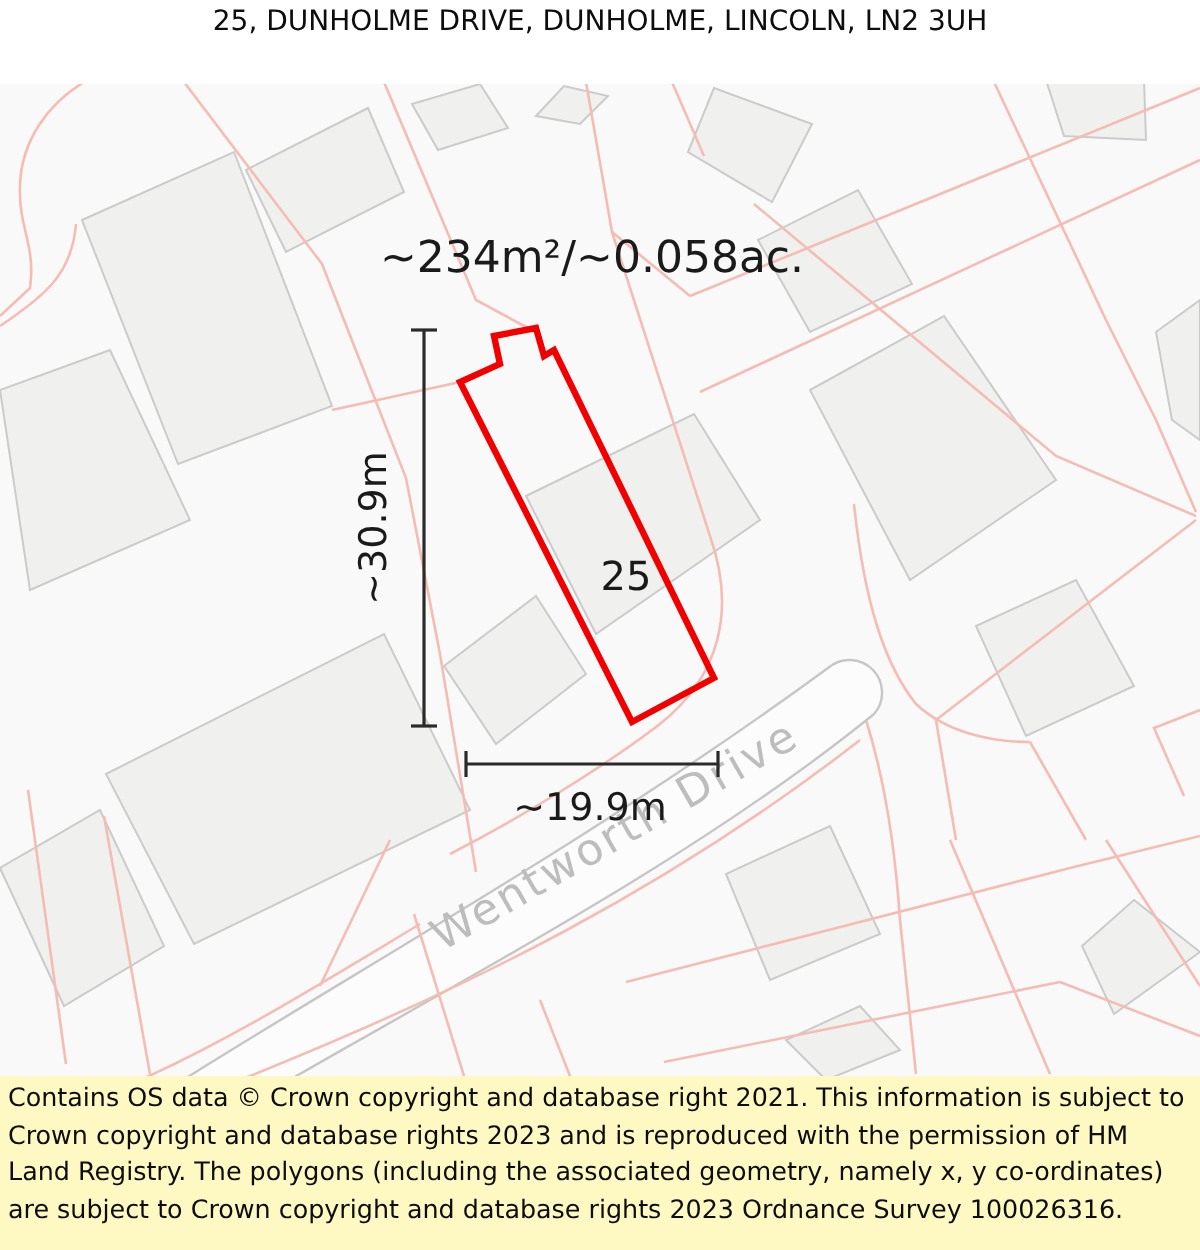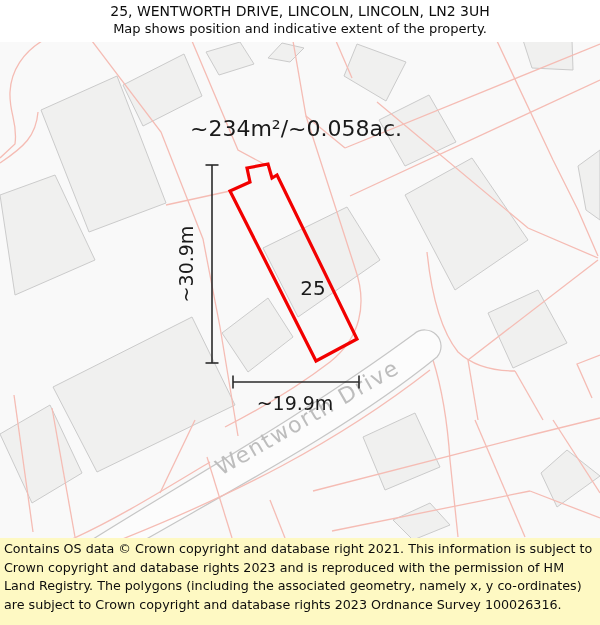--- a/index.html
+++ b/index.html
@@ -99,21 +99,20 @@
       </g>
 
       <text class="maplabel" x="296" y="136" text-anchor="middle" font-size="22">~234m²/~0.058ac.</text>
       <text class="maplabel" x="193" y="264" text-anchor="middle" font-size="19" transform="rotate(-90 193 264)">~30.9m</text>
       <text class="maplabel" x="295" y="410" text-anchor="middle" font-size="19">~19.9m</text>
       <text class="maplabel" x="313" y="295" text-anchor="middle" font-size="20">25</text>
     </g>
   </svg>
 
   <div class="hdr">
-    <div class="l1">25, WENTWORTH DRIVE, LINCOLN, LINCOLN, LN2 3UH</div>
-    <div class="l2">Map shows position and indicative extent of the property.</div>
+    <div class="l1">25, DUNHOLME DRIVE, DUNHOLME, LINCOLN, LN2 3UH</div>
   </div>
 
   <div class="ftr">
     <div class="txt">Contains OS data © Crown copyright and database right 2021. This information is subject to Crown copyright and database rights 2023 and is reproduced with the permission of HM Land Registry. The polygons (including the associated geometry, namely x, y co-ordinates) are subject to Crown copyright and database rights 2023 Ordnance Survey 100026316.</div>
   </div>
 
 </div>
 
 </body></html>

